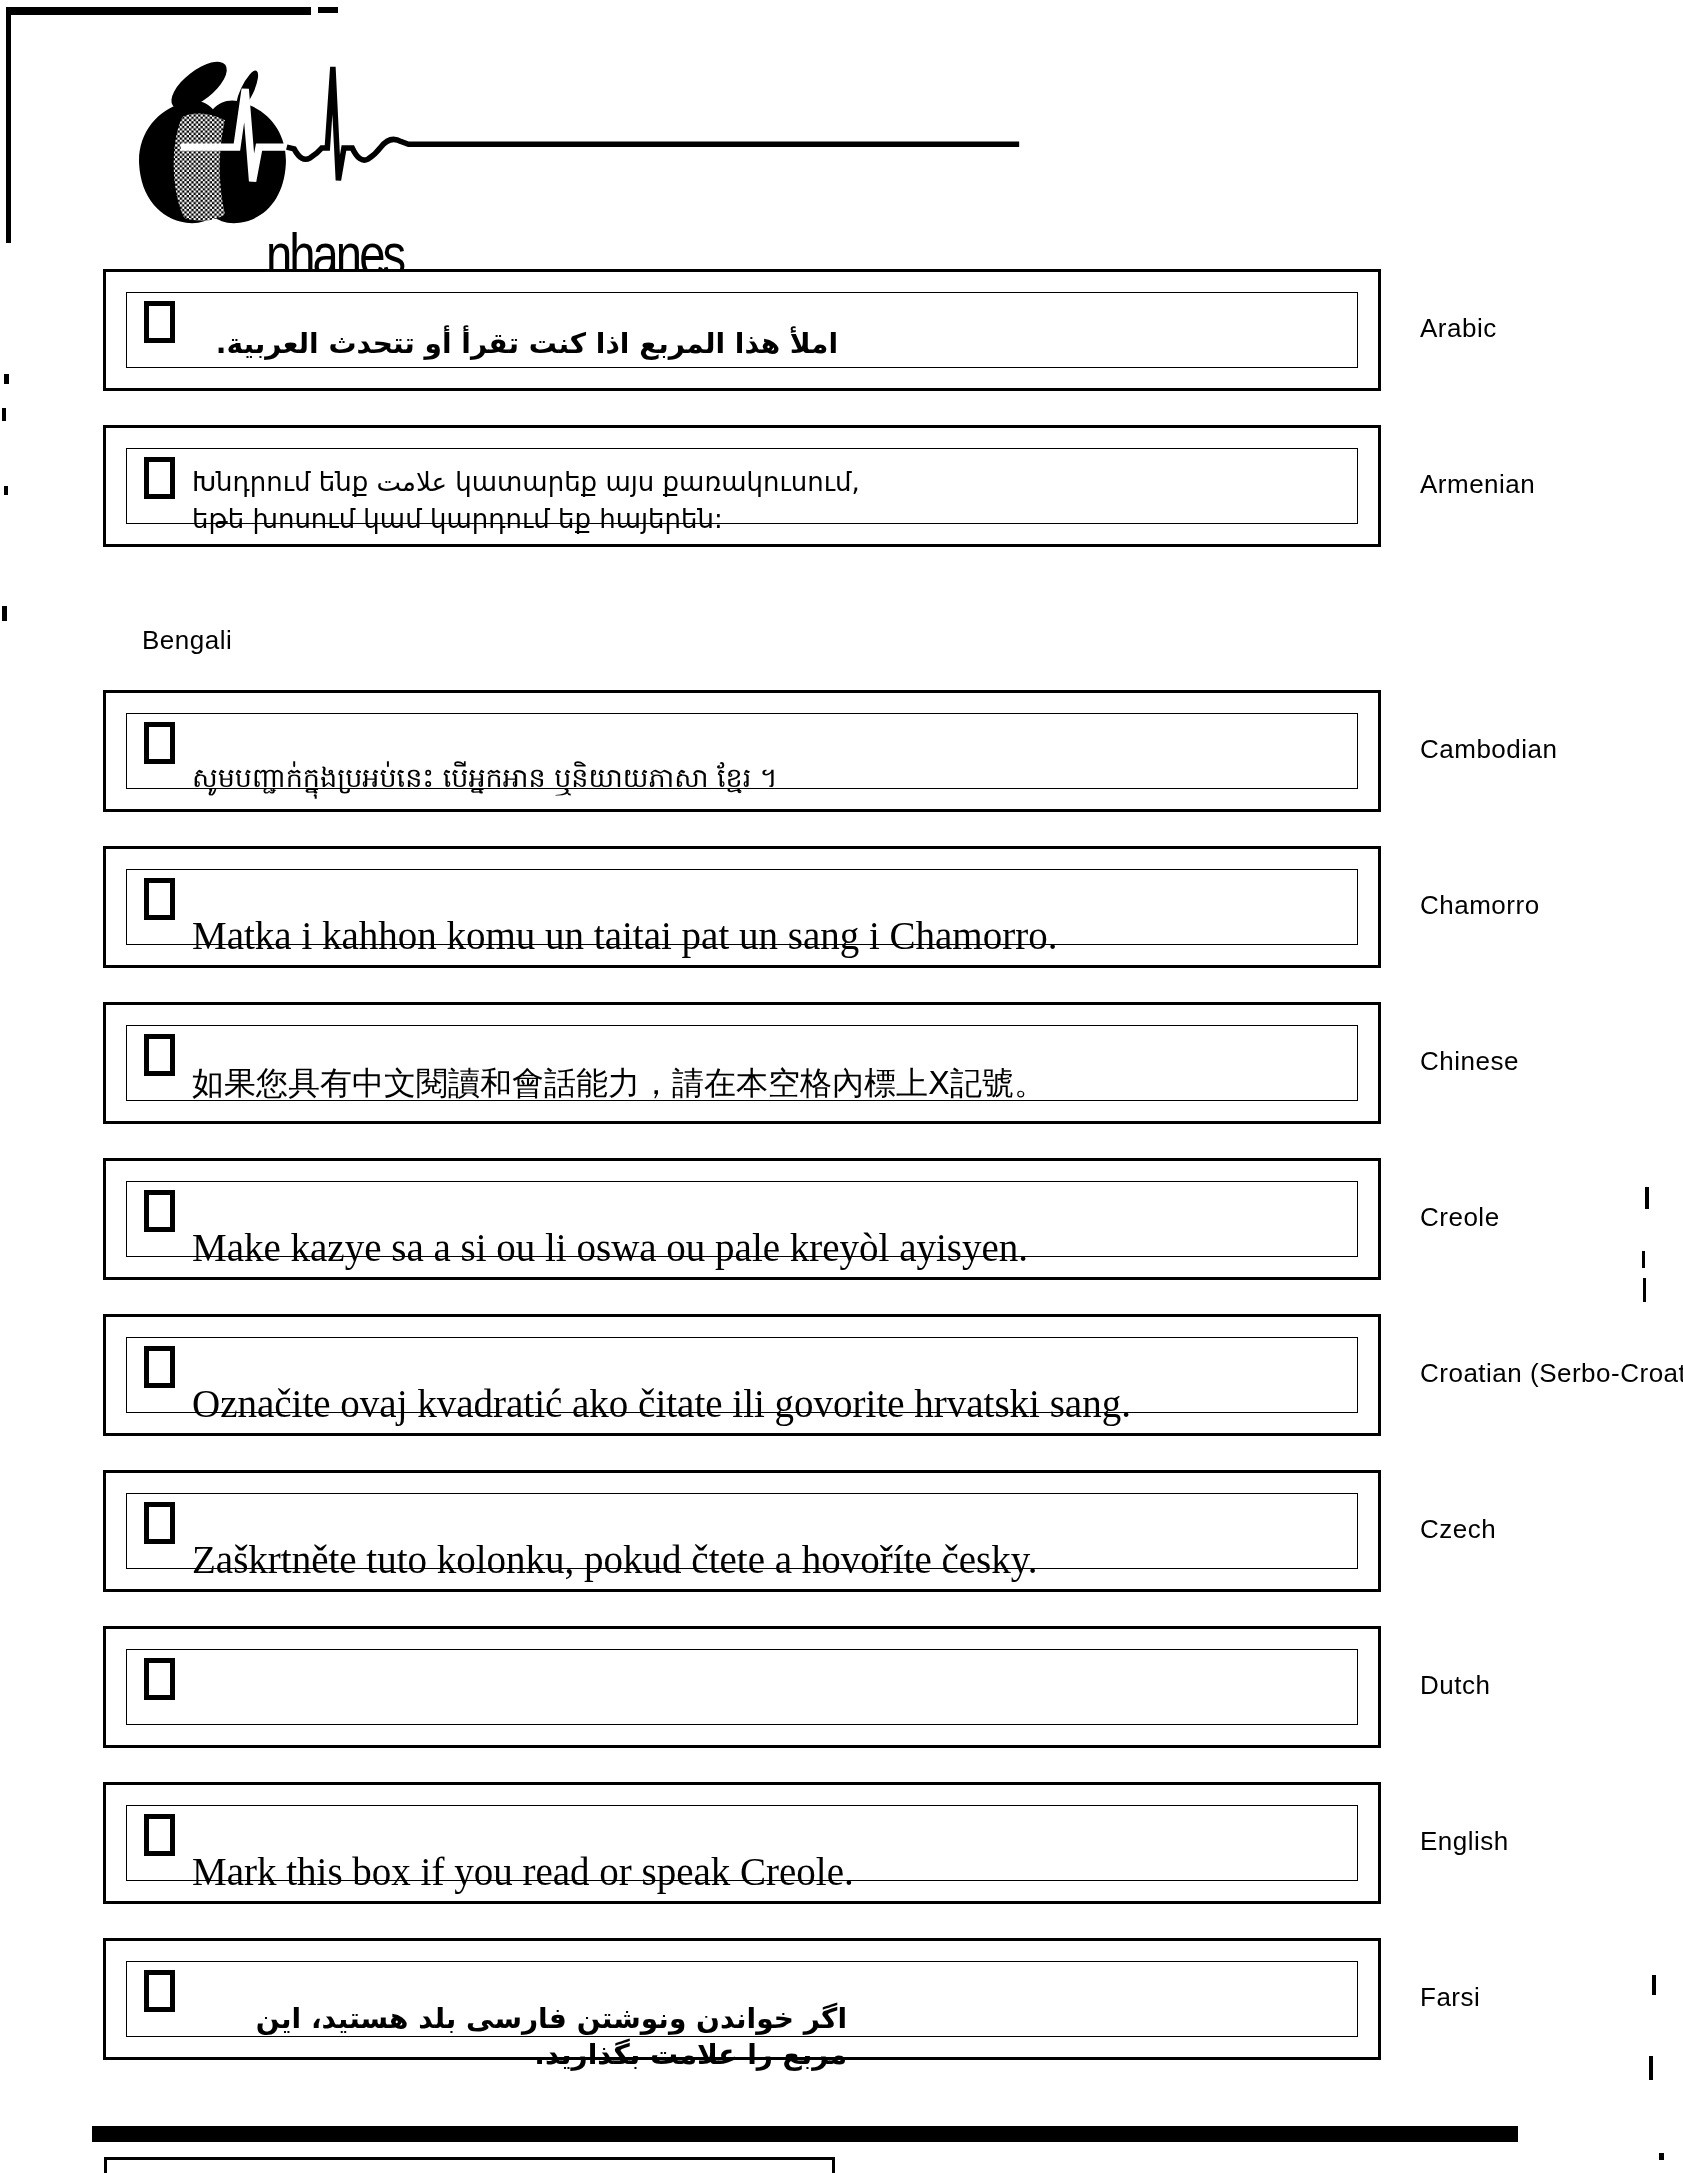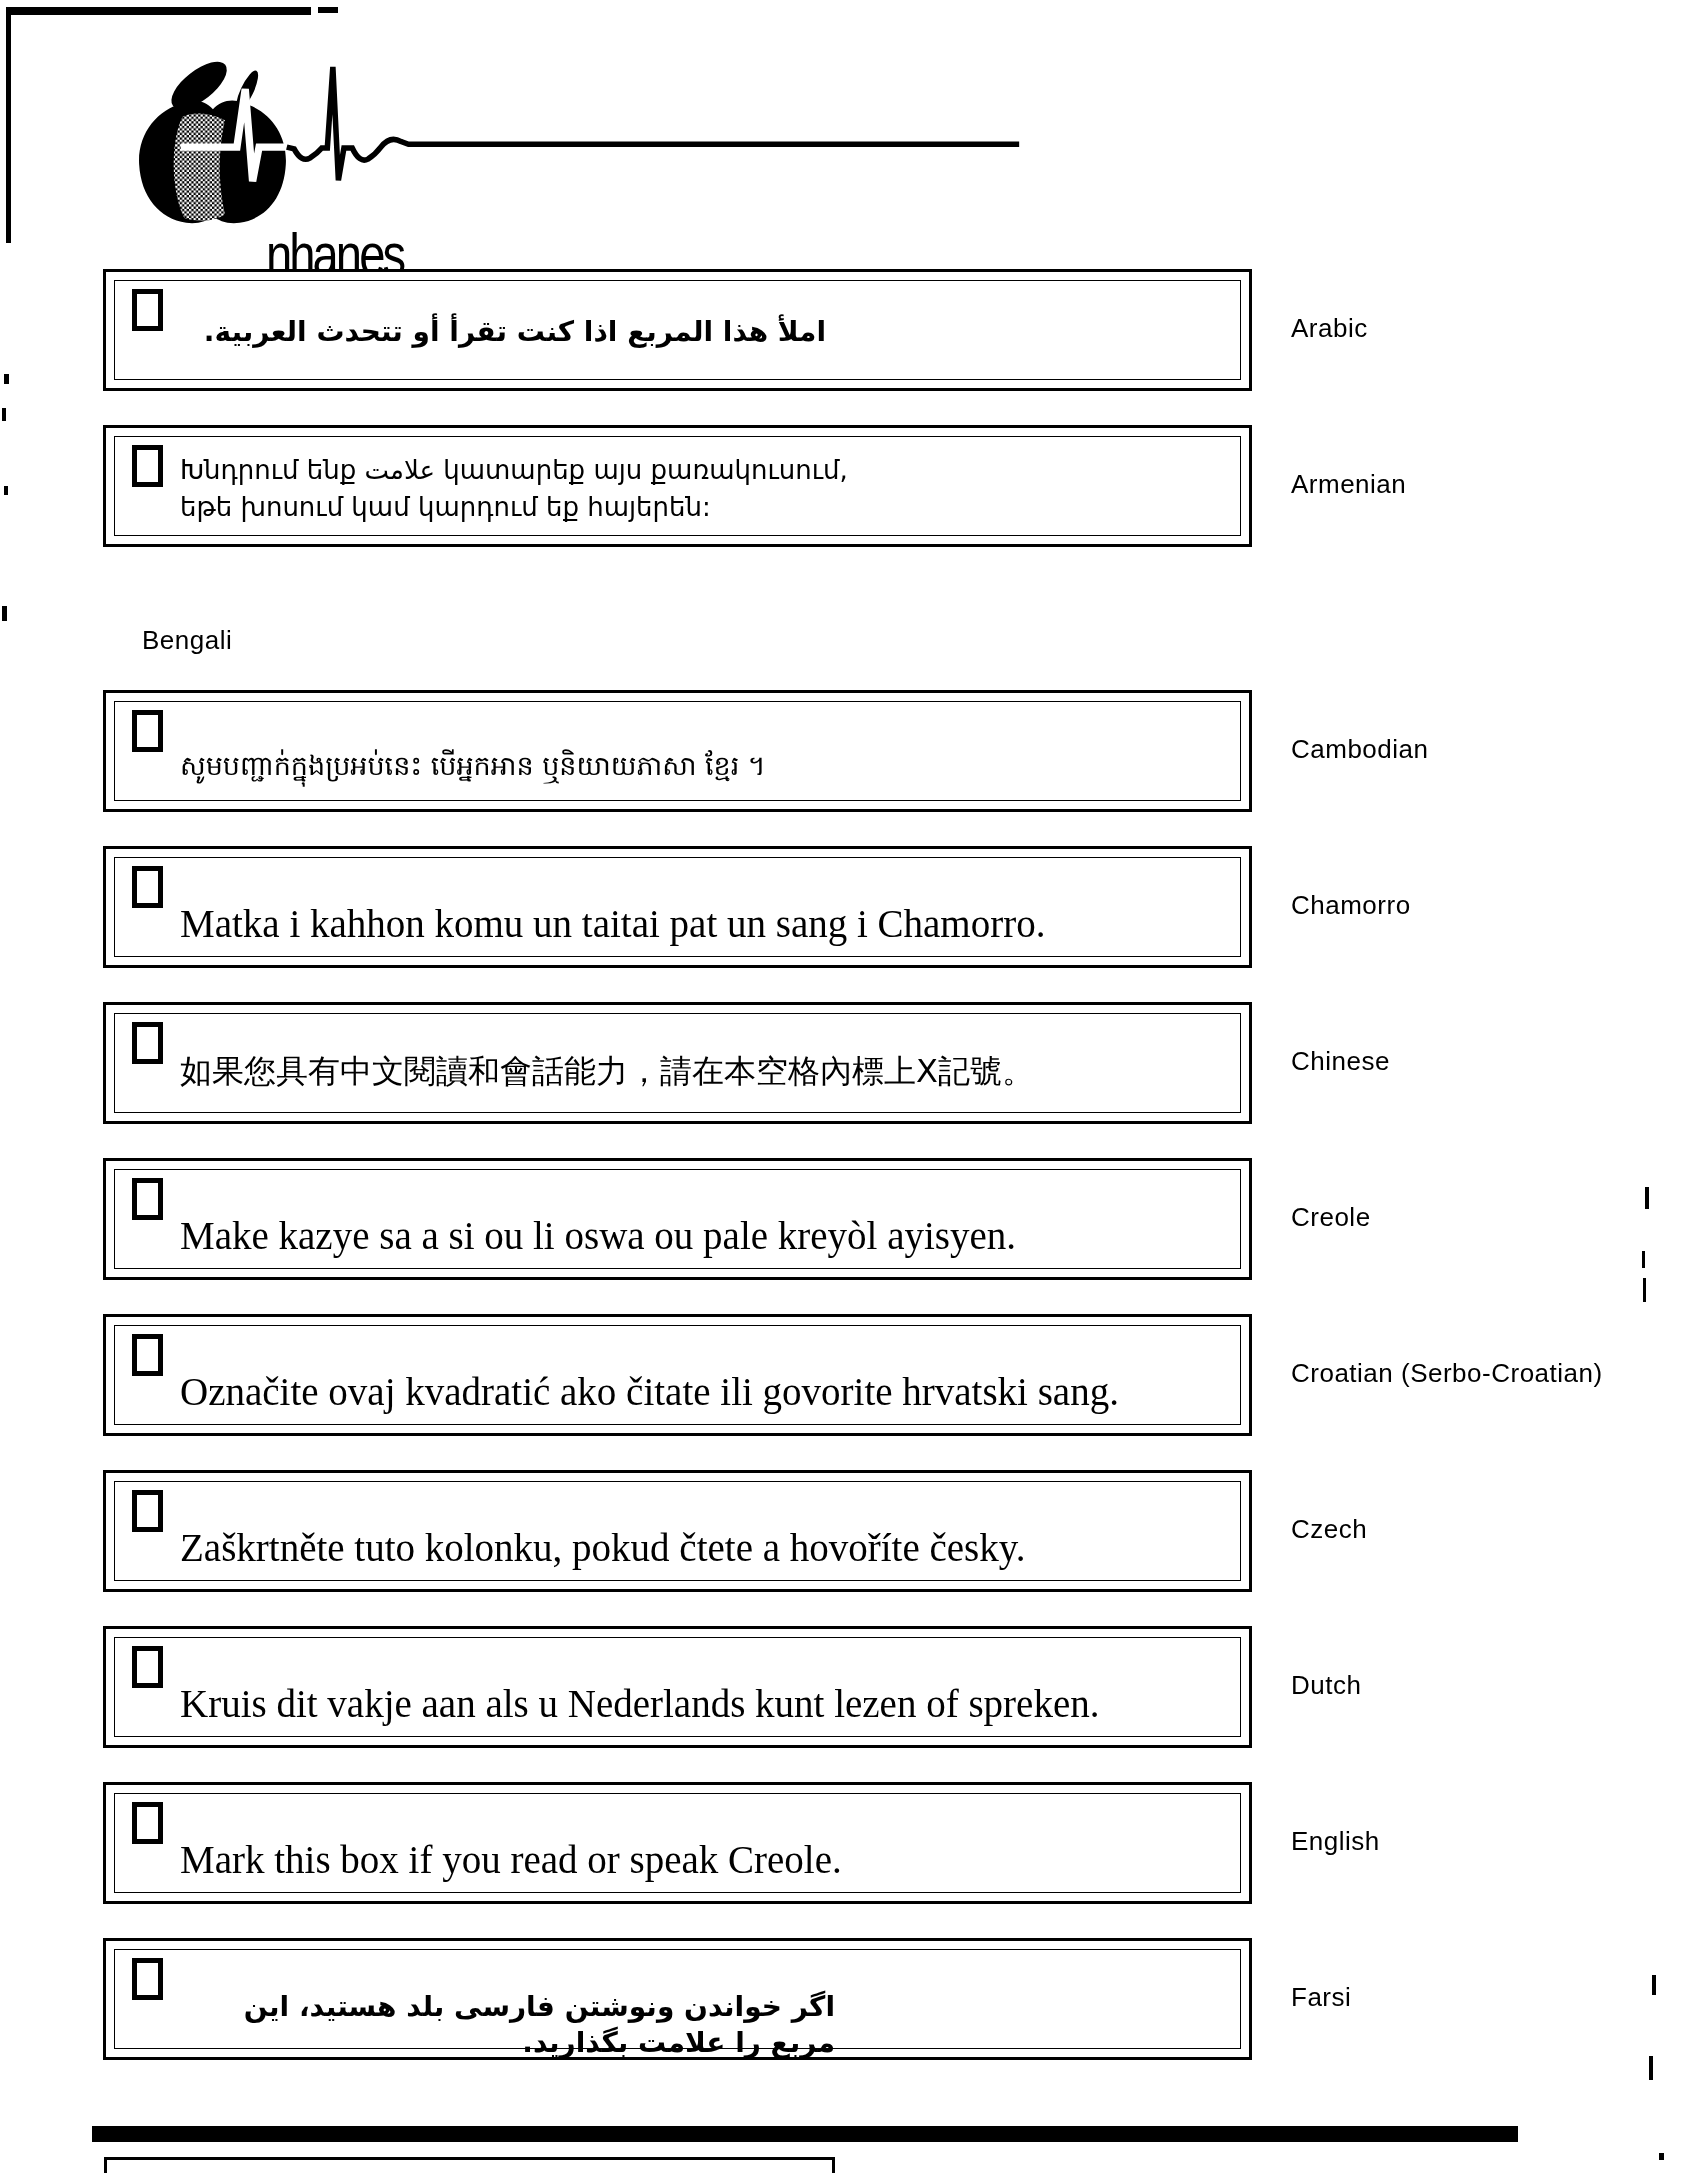--- a/index.html
+++ b/index.html
@@ -20,22 +20,22 @@
     position:absolute;left:137px;top:174px;
     font-family:"Liberation Sans", sans-serif;
     font-size:59px;letter-spacing:-3.7px;line-height:1;
     transform:scale(0.80,1);transform-origin:left top;
     color:#000;
   }
   
   #rows{position:absolute;left:103px;top:269px;width:1569px;}
   .row{display:flex;margin-bottom:34px;align-items:flex-start;}
   .box-outer{
-    flex:none;width:1149px;height:122px;box-sizing:border-box;
-    border:3.7px solid #000;padding:8px;background:#fff;
+    flex:none;width:1278px;height:122px;box-sizing:border-box;
+    border:3.7px solid #000;padding:20px;background:#fff;
   }
   .box-inner{
     position:relative;width:100%;height:100%;box-sizing:border-box;
     border:1.8px solid #000;background:#fff;
   }
   .checkbox{
     position:absolute;left:16.6px;top:8.3px;width:31px;height:42px;
     box-sizing:border-box;border:5.5px solid #000;background:#fff;
   }
   .box-text{
@@ -188,21 +188,20 @@
         <div class="box-text">Zaškrtněte tuto kolonku, pokud čtete a hovoříte česky.</div>
       </div>
     </div>
     <div class="label">Czech</div>
   </div>
 
   <div class="row latin">
     <div class="box-outer">
       <div class="box-inner">
         <span class="checkbox"></span>
-        <div class="box-text">Kruis dit vakje aan als u Nederlands kunt lezen of spreken.</div>
       </div>
     </div>
     <div class="label">Dutch</div>
   </div>
 
   <div class="row latin">
     <div class="box-outer">
       <div class="box-inner">
         <span class="checkbox"></span>
         <div class="box-text">Mark this box if you read or speak Creole.</div>

